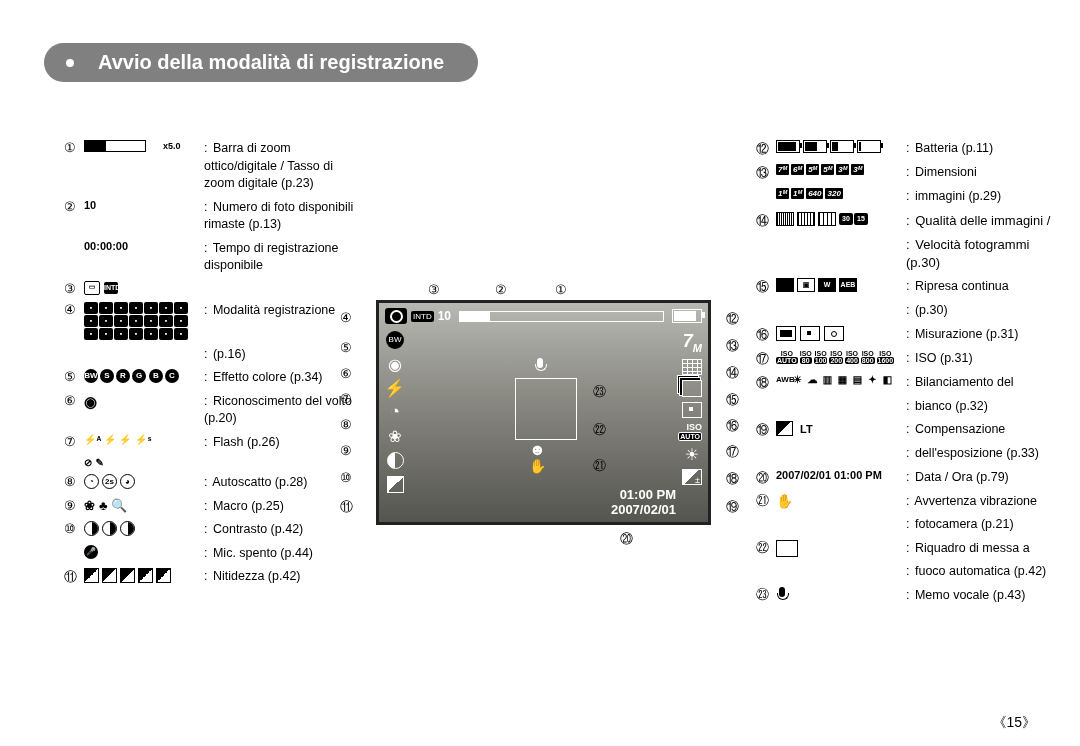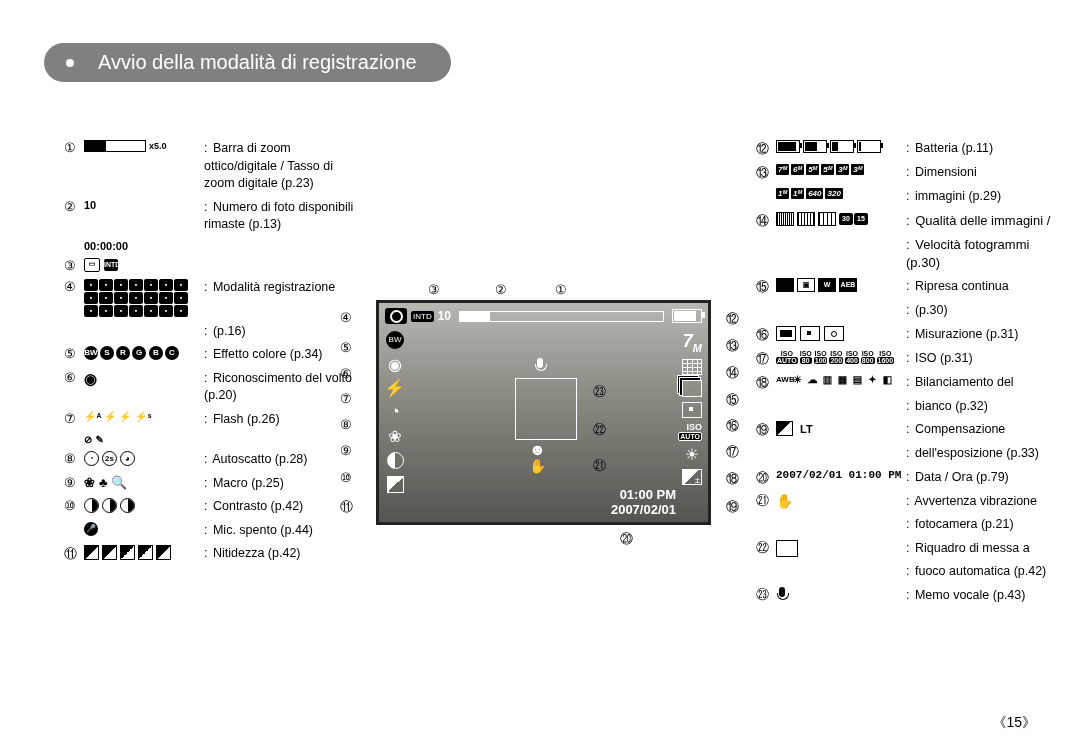--- a/index.html
+++ b/index.html
@@ -13,21 +13,21 @@
     color: #000;
     position: relative;
   }
   .title-pill {
     position: absolute;
     top: 43px;
     left: 44px;
     background: #808080;
     color: #fff;
     font-size: 20px;
-    font-weight: normal;
+    font-weight: bold;
     padding: 8px 34px 8px 54px;
     border-radius: 22px;
   }
   .title-pill::before {
     content: "";
     position: absolute;
     left: 22px;
     top: 50%;
     width: 8px;
     height: 8px;
@@ -218,32 +218,33 @@
 </head>
 <body>
 
 <div class="title-pill">Avvio della modalità di registrazione</div>
 
 <div class="left-col" id="left-col">
     <div class="row">
       <div class="num">①</div>
       <div class="iconcell">
         <span class="zoombar"></span>
-        <span style="font-size:9px;margin-left:2px;">x5.0</span>
+        <span style="font-size:9px;margin-left:16px;">x5.0</span>
       </div>
       <div class="desc"><span class="bullet">:</span> Barra di zoom ottico/digitale / Tasso di zoom digitale (p.23)</div>
     </div>
     <div class="row">
       <div class="num">②</div>
       <div class="iconcell" style="font-weight: bold;">10</div>
       <div class="desc"><span class="bullet">:</span> Numero di foto disponibili rimaste (p.13)</div>
     </div>
     <div class="row">
       <div class="num"></div>
       <div class="iconcell" style="font-weight: bold;">00:00:00</div>
+      <div class="desc"><span class="bullet">:</span> Tempo di registrazione disponibile</div>
     </div>
     <div class="row">
       <div class="num">③</div>
       <div class="iconcell">
         <span class="ibw">▭</span> 
         <span class="ib" style="margin-left:3px;">INTD</span>
       </div>
     </div>
     <div class="row">
       <div class="num">④</div>
@@ -506,21 +507,21 @@
       </div>
       <div class="desc"><span class="bullet">:</span> Compensazione</div>
     </div>
     <div class="row">
       <div class="num"></div>
       <div class="iconcell"></div>
       <div class="desc"><span class="bullet">:</span> dell'esposizione (p.33)</div>
     </div>
     <div class="row">
       <div class="num">⑳</div>
-      <div class="iconcell" style="font-weight: bold; font-family: Liberation Mono, monospace;">2007/02/01 01:00 PM</div>
+      <div class="iconcell" style="font-weight: bold;">2007/02/01 01:00 PM</div>
       <div class="desc"><span class="bullet">:</span> Data / Ora (p.79)</div>
     </div>
     <div class="row">
       <div class="num">㉑</div>
       <div class="iconcell">
         <span style="font-size:14px;">✋</span>
       </div>
       <div class="desc"><span class="bullet">:</span> Avvertenza vibrazione</div>
     </div>
     <div class="row">

